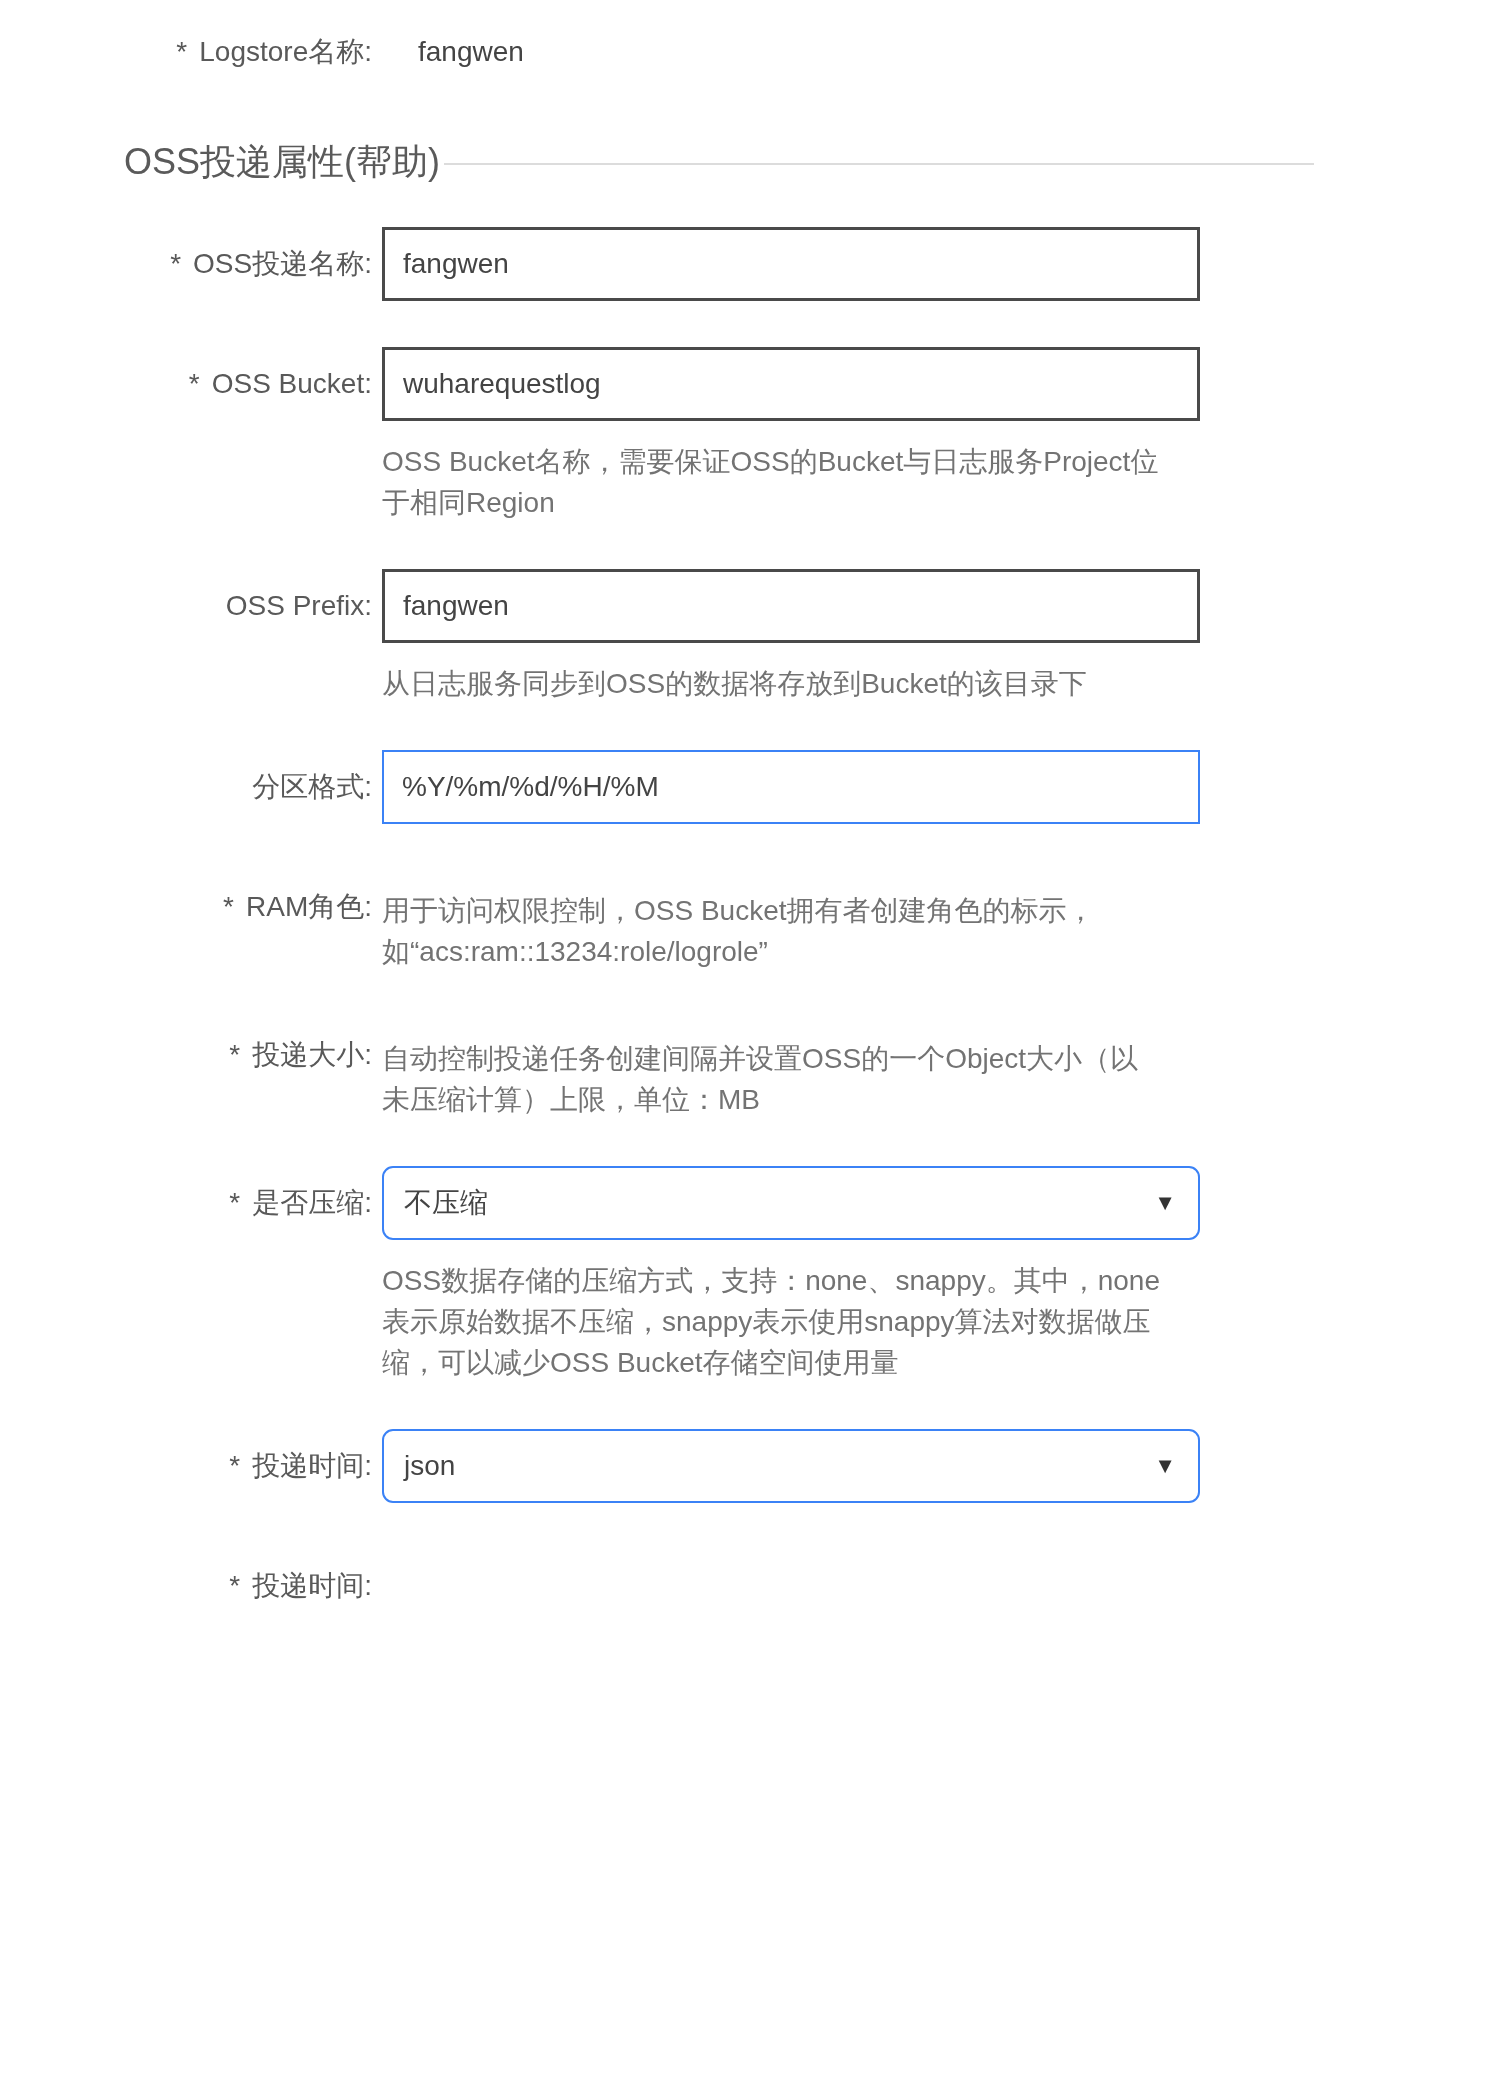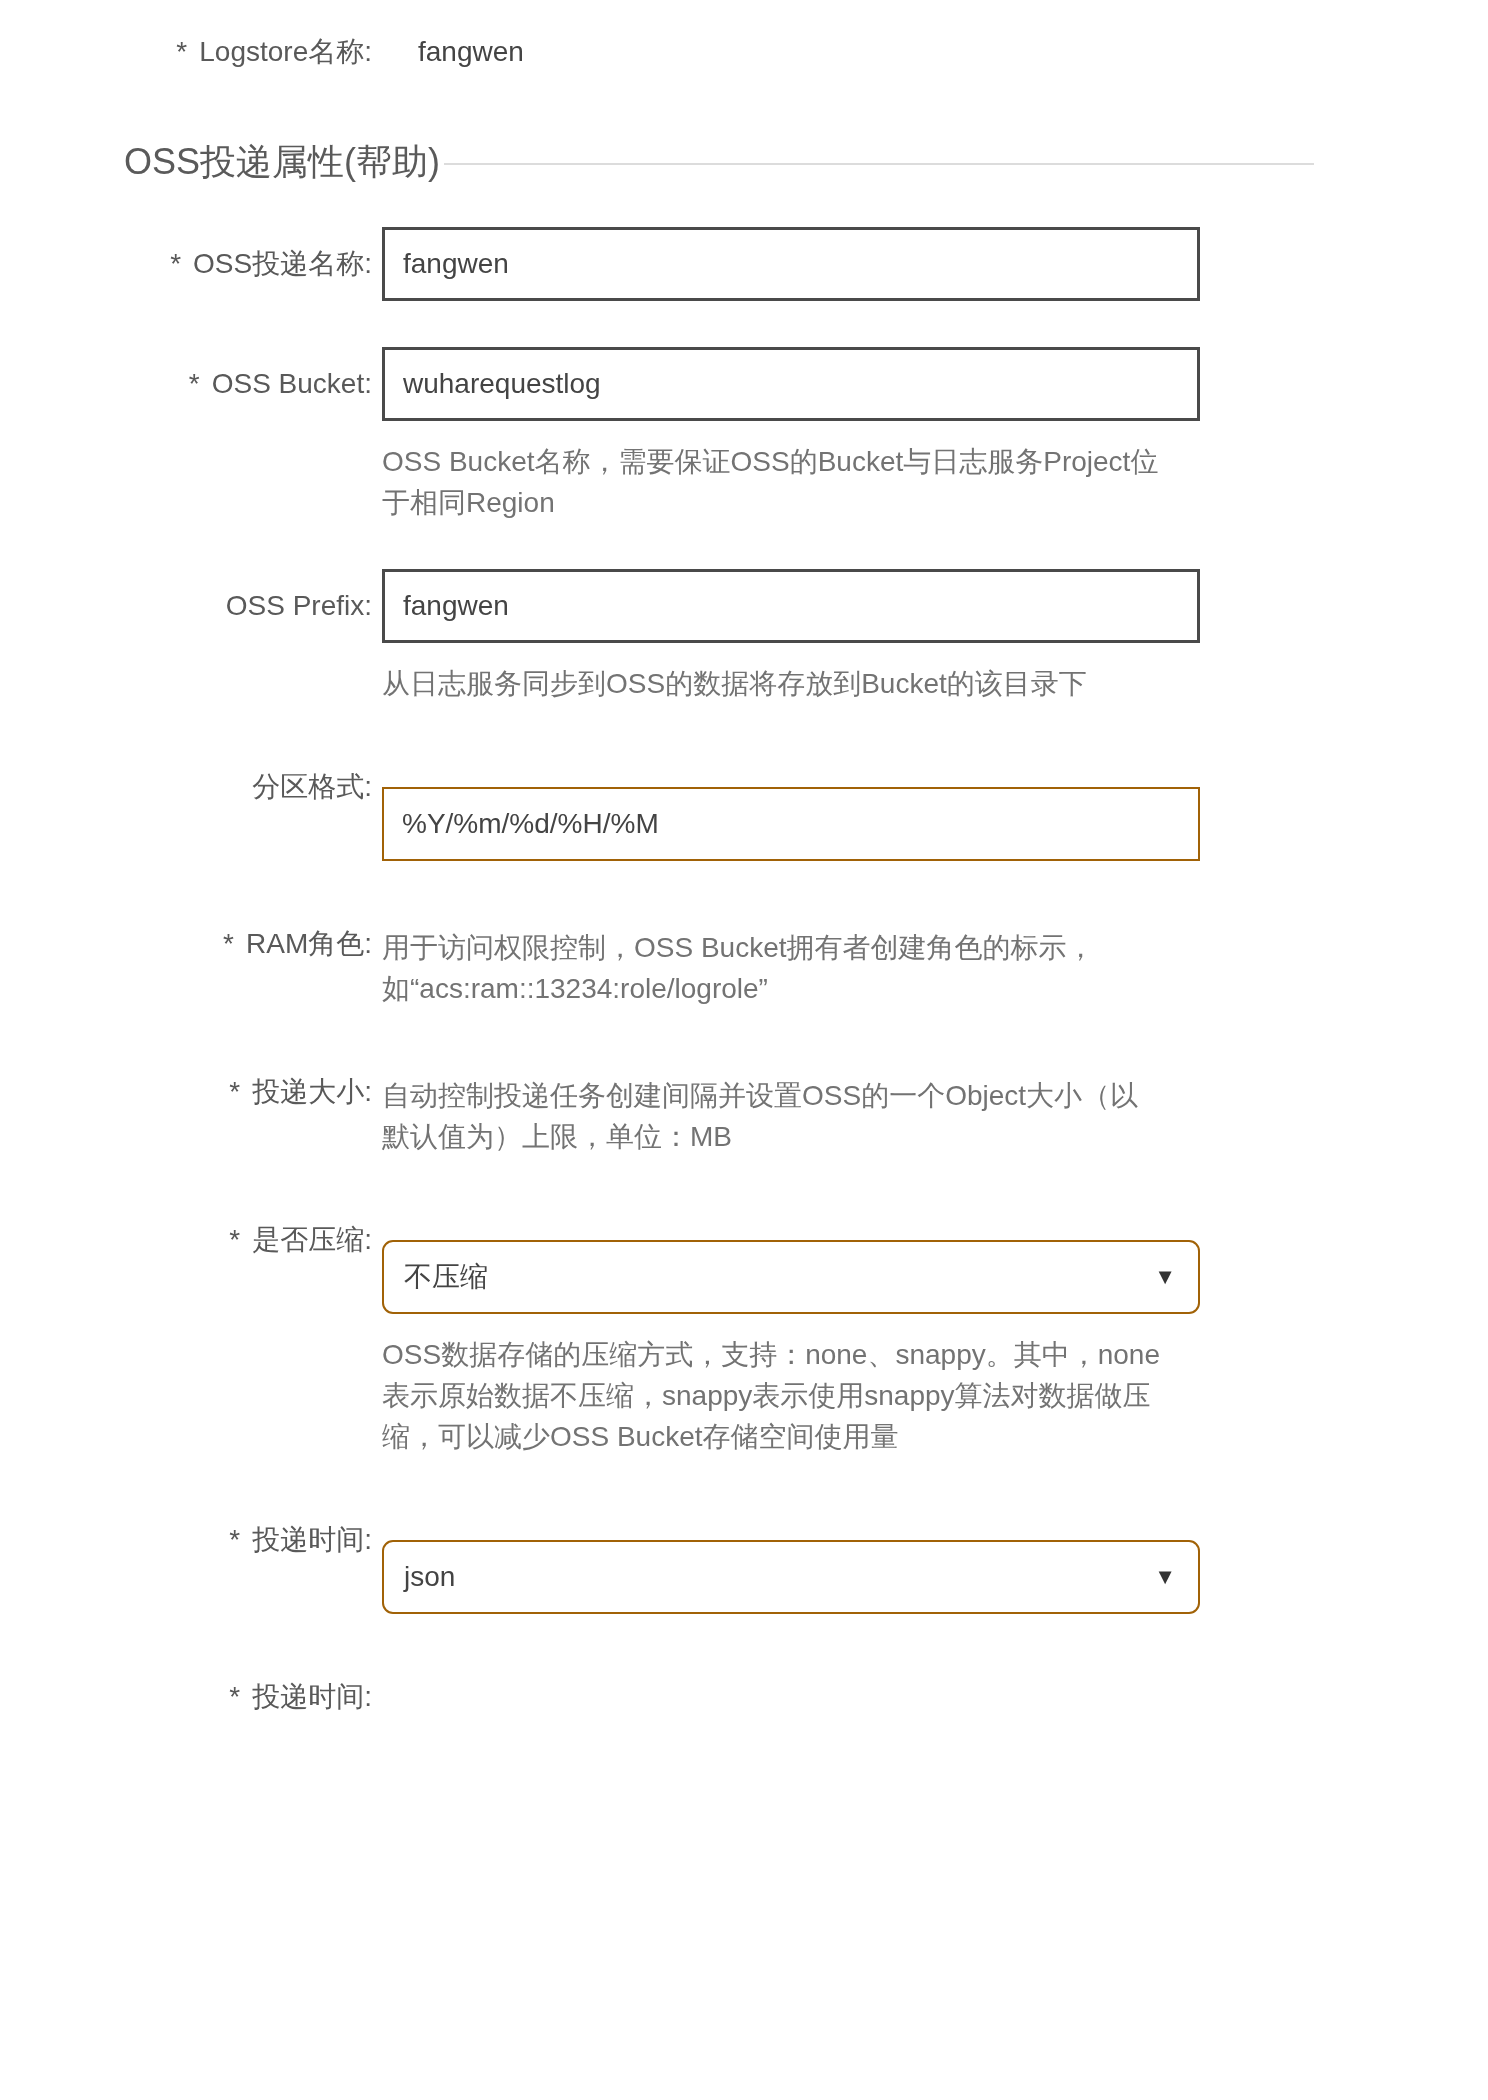--- a/index.html
+++ b/index.html
@@ -39,21 +39,21 @@
   .rule { flex:1; height:2px; background:#dcdcdc; margin-left:4px; margin-top:2px; }
   .input {
     box-sizing:border-box;
     width:818px; height:74px;
     font-family:"Liberation Sans","DejaVu Sans",sans-serif;
     font-size:28px; color:#444;
     padding:0 18px; background:#fff;
     outline:none;
   }
   .input.dark  { border:3px solid #4a4a4a; }
-  .input.light { border:2px solid #a16207;margin-top:37px; }
+  .input.light { border:2px solid #3b82f6; }
   .selectbox {
     position:relative;
     display:flex; align-items:center;
     cursor:pointer;
     border-radius:11px;
   }
   .selectbox .select-value { padding-left:2px; }
   .arrow {
     position:absolute; right:22px; top:50%;
     transform:translateY(-50%);
@@ -142,21 +142,21 @@
     </div>
   </div>
 
   <div class="row">
     <div class="label-col">
       <span class="req">*</span>
       <span>投递大小:</span>
     </div>
     <div class="field-col">
       <div class="help">自动控制投递任务创建间隔并设置OSS的一个Object大小（以
-默认值为）上限，单位：MB</div>
+未压缩计算）上限，单位：MB</div>
     </div>
   </div>
 
   <div class="row">
     <div class="label-col">
       <span class="req">*</span>
       <span>是否压缩:</span>
     </div>
     <div class="field-col">
       <div class="input light selectbox">

